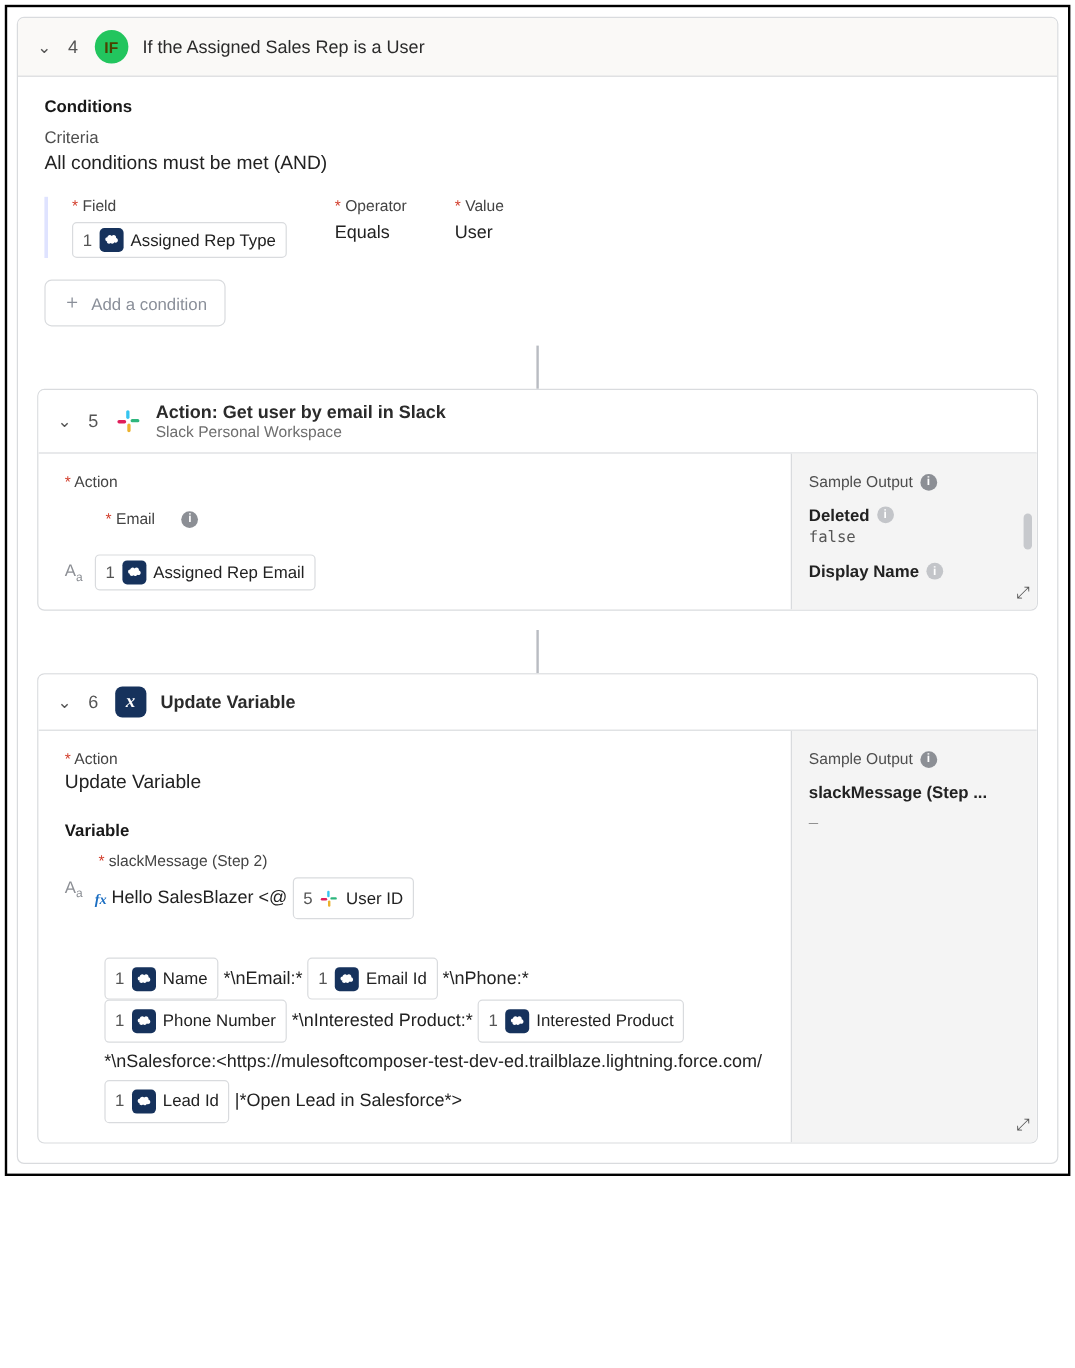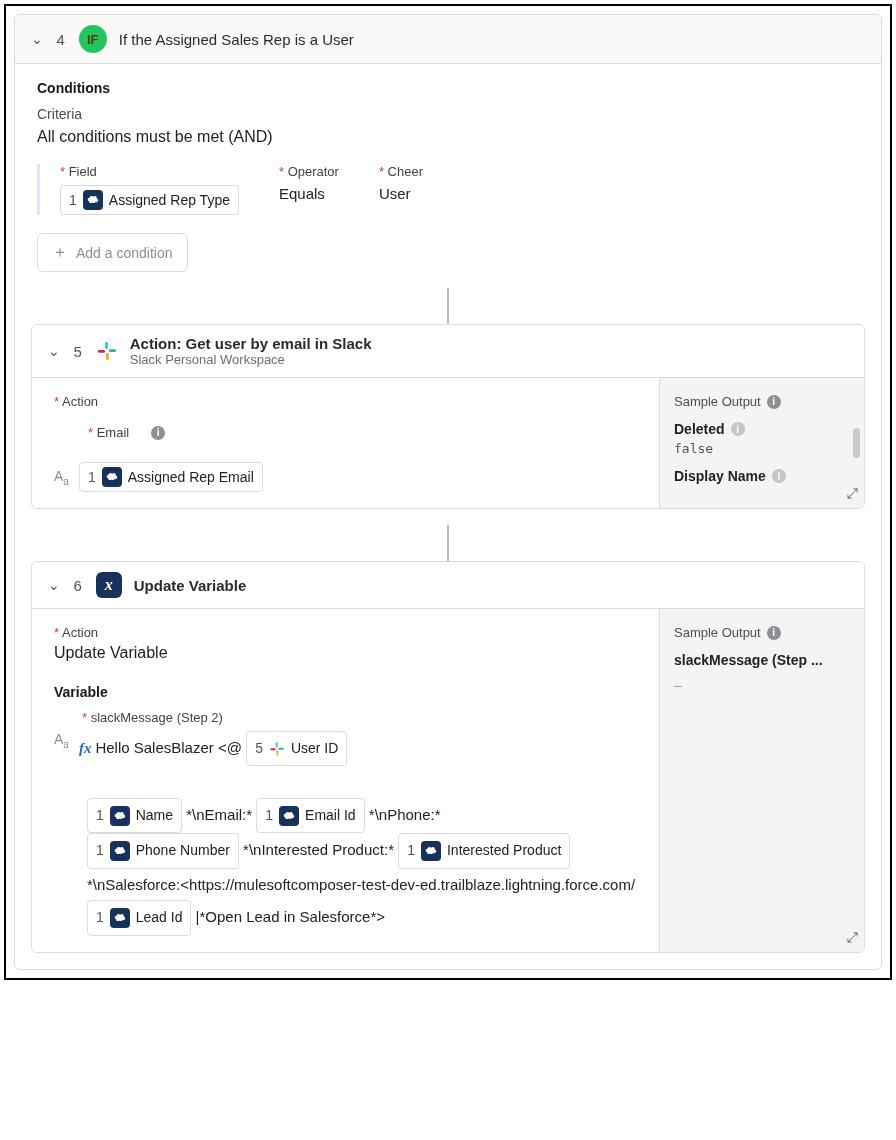--- a/index.html
+++ b/index.html
@@ -96,21 +96,21 @@
   }
   .so-title { color:#4e4e4e; font-size:13px; display:flex; align-items:center; gap:6px; margin-bottom:12px; }
   .so-key { font-weight:700; font-size:14px; color:#222; display:flex; align-items:center; gap:6px; margin-bottom:4px; }
   .so-val { font-family:ui-monospace,Menlo,monospace; font-size:13px; color:#555; margin-bottom:12px; }
   .info-dot {
     width:14px;height:14px;border-radius:50%;background:#8c8f95;color:#fff;font-size:10px;
     display:inline-flex;align-items:center;justify-content:center;font-weight:700;
   }
   .ag { color:#8c8f95; font-size:14px; }
   .ag sub{font-size:10px;}
-  .fx { color:#1b6ec2; font-style:italic; font-weight:700; font-family:Georgia,serif; font-size:15px; margin-right:4px;}
+  .fx { color:#1b6ec2; font-style:italic; font-weight:700; font-family:Georgia,serif; font-size:12px; margin-right:4px;}
   .formula-area { display:flex; gap:10px; align-items:flex-start; }
   .formula-body { flex:1; line-height:2.1; font-size:15px; color:#222; }
   .chip {
     display:inline-flex; align-items:center; gap:6px;
     border:1px solid #d9dbde; border-radius:4px; padding:2px 8px; background:#fff;
     font-size:14px; vertical-align:middle;
   }
   .expand-corner {
     position:absolute; bottom:6px; right:6px; color:#555; font-size:14px; cursor:pointer;
   }
@@ -148,21 +148,21 @@
                 </svg>
             </span>
             <span>Assigned Rep Type</span>
           </span>
         </div>
         <div class="row-group">
           <span class="req-label">Operator</span>
           <span class="val-text">Equals</span>
         </div>
         <div class="row-group">
-          <span class="req-label">Cheer</span>
+          <span class="req-label">Value</span>
           <span class="val-text">User</span>
         </div>
       </div>
 
       <button class="add-btn">
         <span class="plus">＋</span>
         <span>Add a condition</span>
       </button>
     </div>
 

